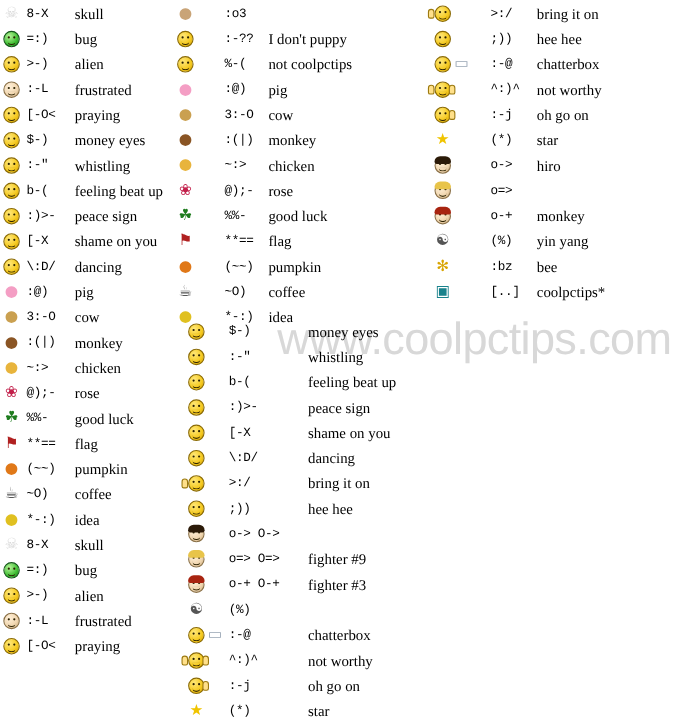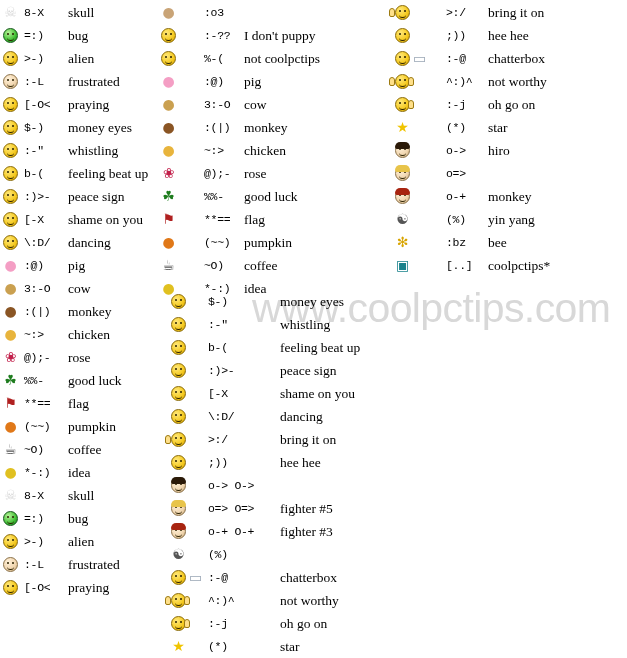--- a/index.html
+++ b/index.html
@@ -749,21 +749,21 @@
           <span class="emo tan blondeh">
             <span class="face"></span>
             <span class="eye l"></span>
             <span class="eye r"></span>
             <span class="mouth"></span>
             <span class="hair"></span>
           </span>
         </span>
       </div>
       <div class="cell-code">o=&gt; O=&gt;</div>
-      <div class="cell-name">fighter #5</div>
+      <div class="cell-name">fighter #9</div>
     </div>
     <div class="row">
       <div class="cell-icon">
         <span class="emo-wrap">
           <span class="emo tan redh">
             <span class="face"></span>
             <span class="eye l"></span>
             <span class="eye r"></span>
             <span class="mouth"></span>
             <span class="hair"></span>

